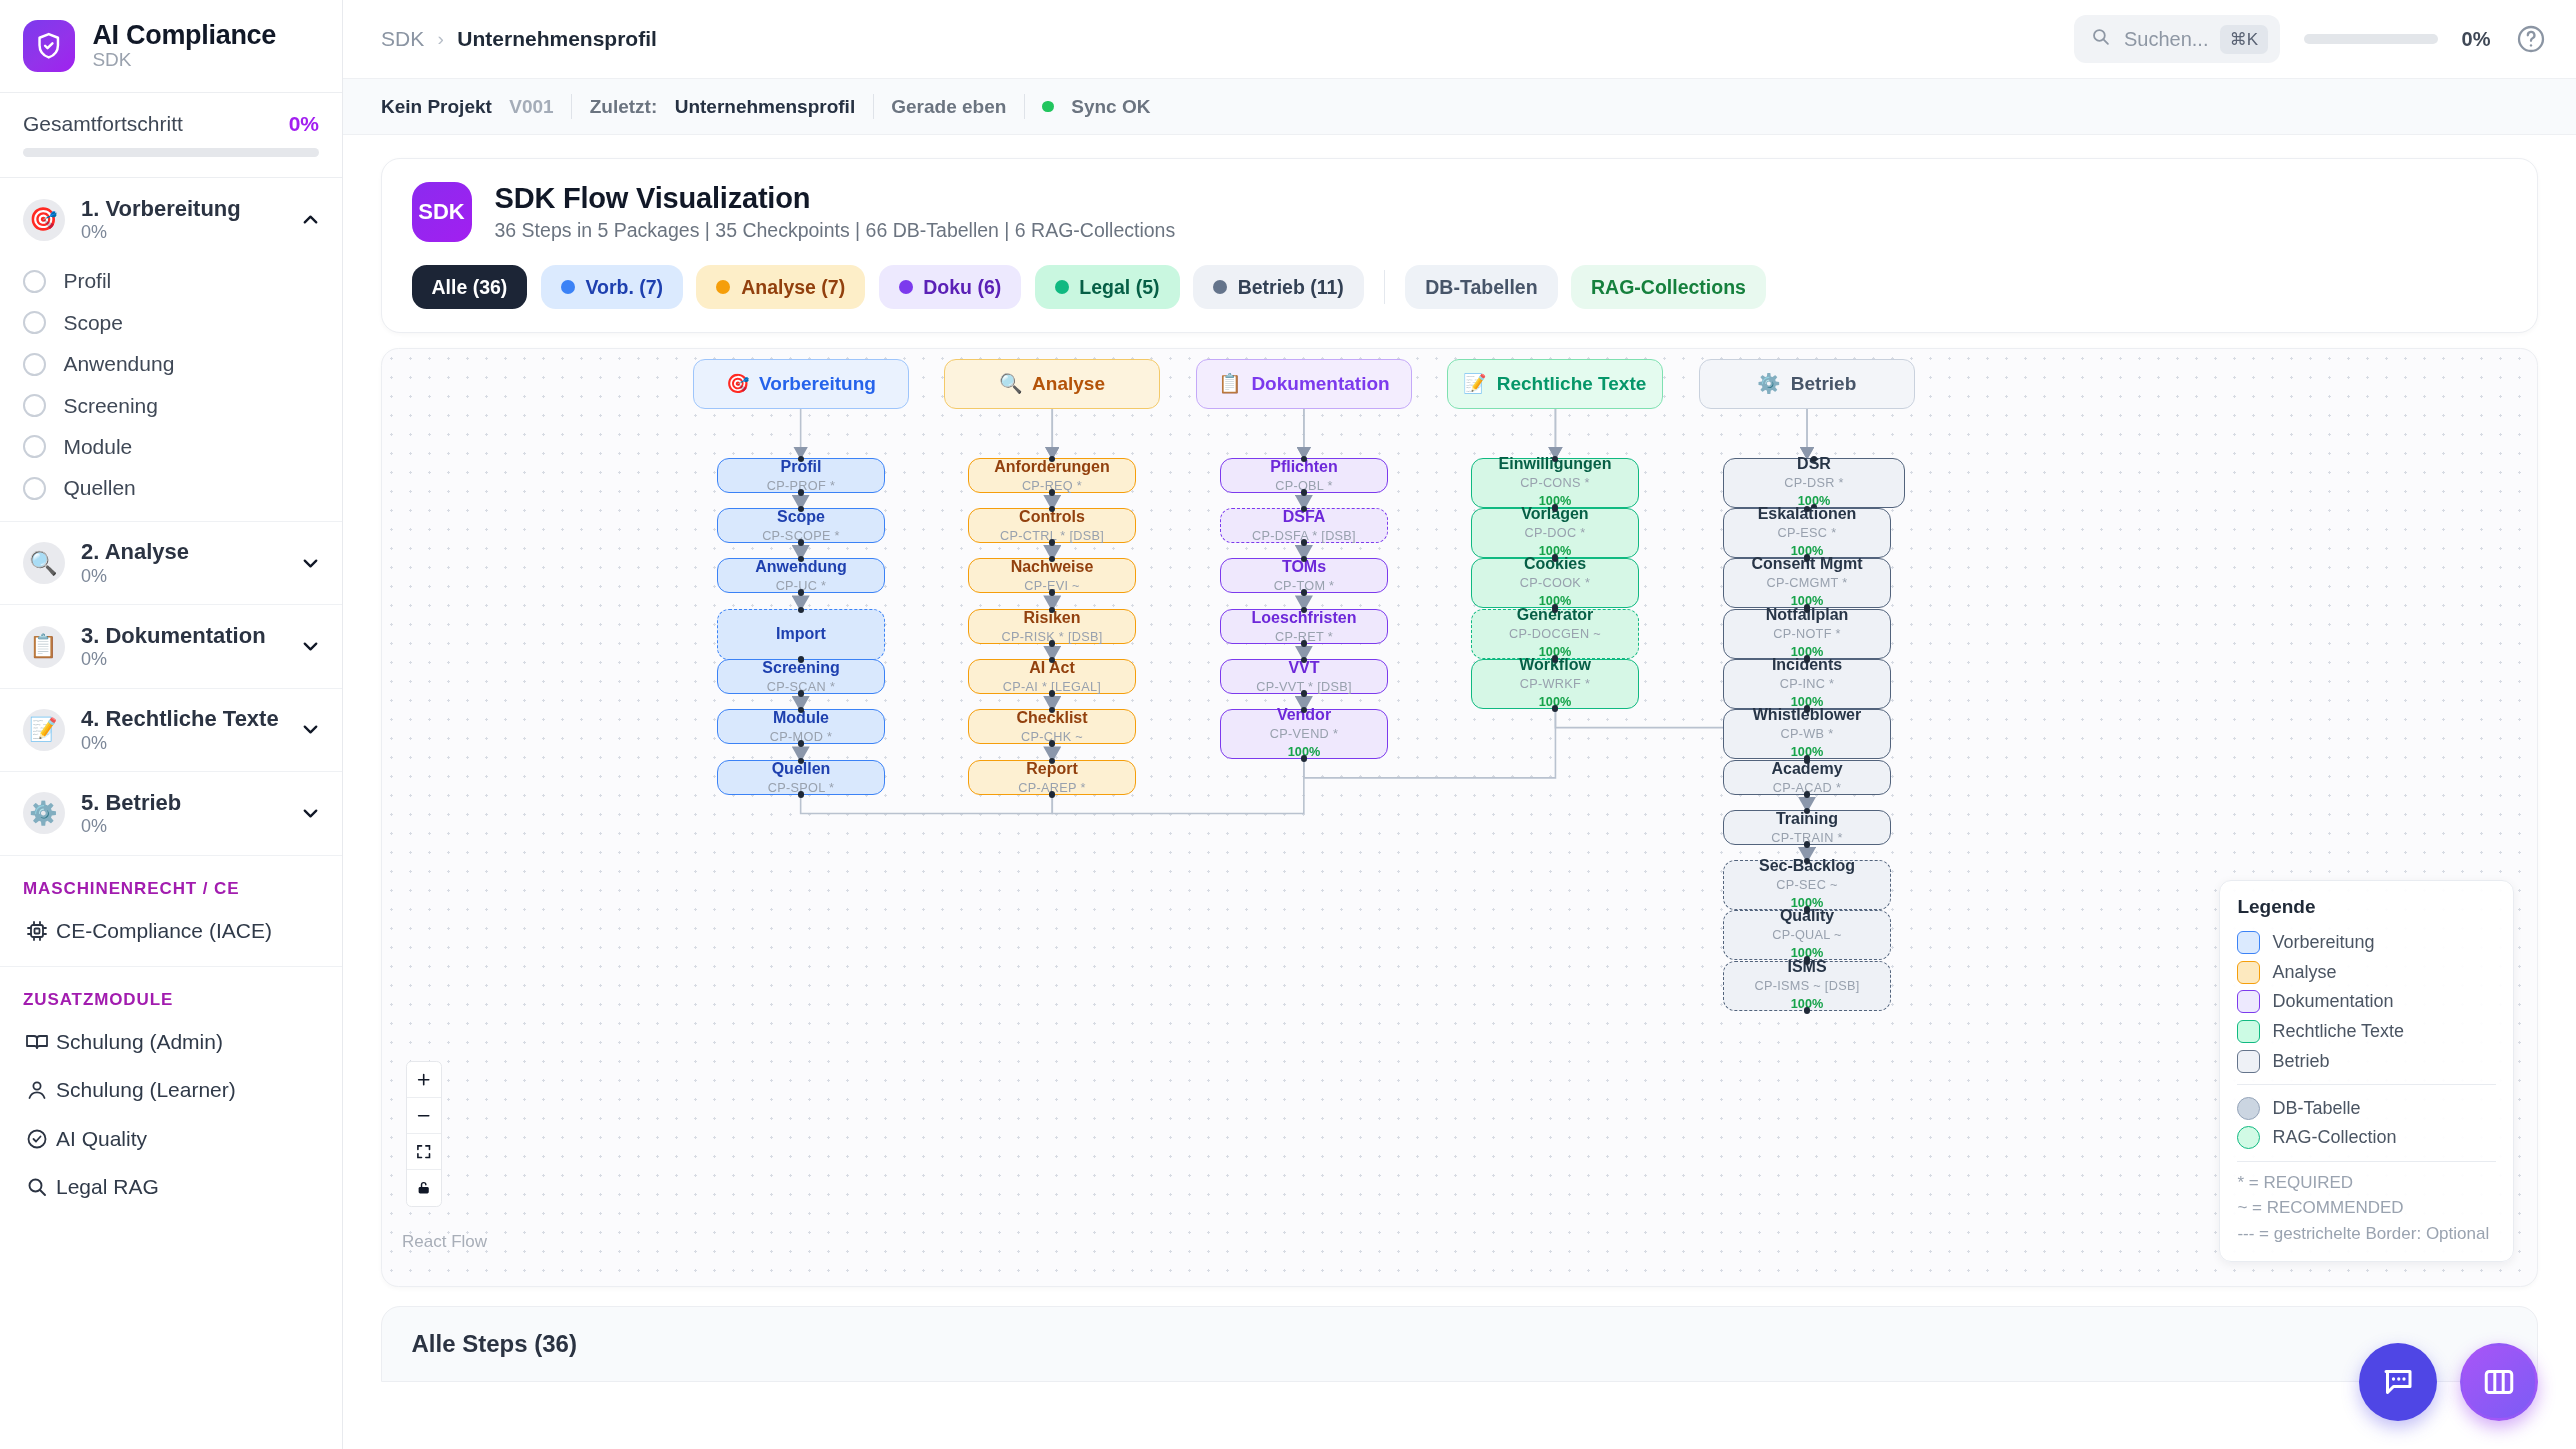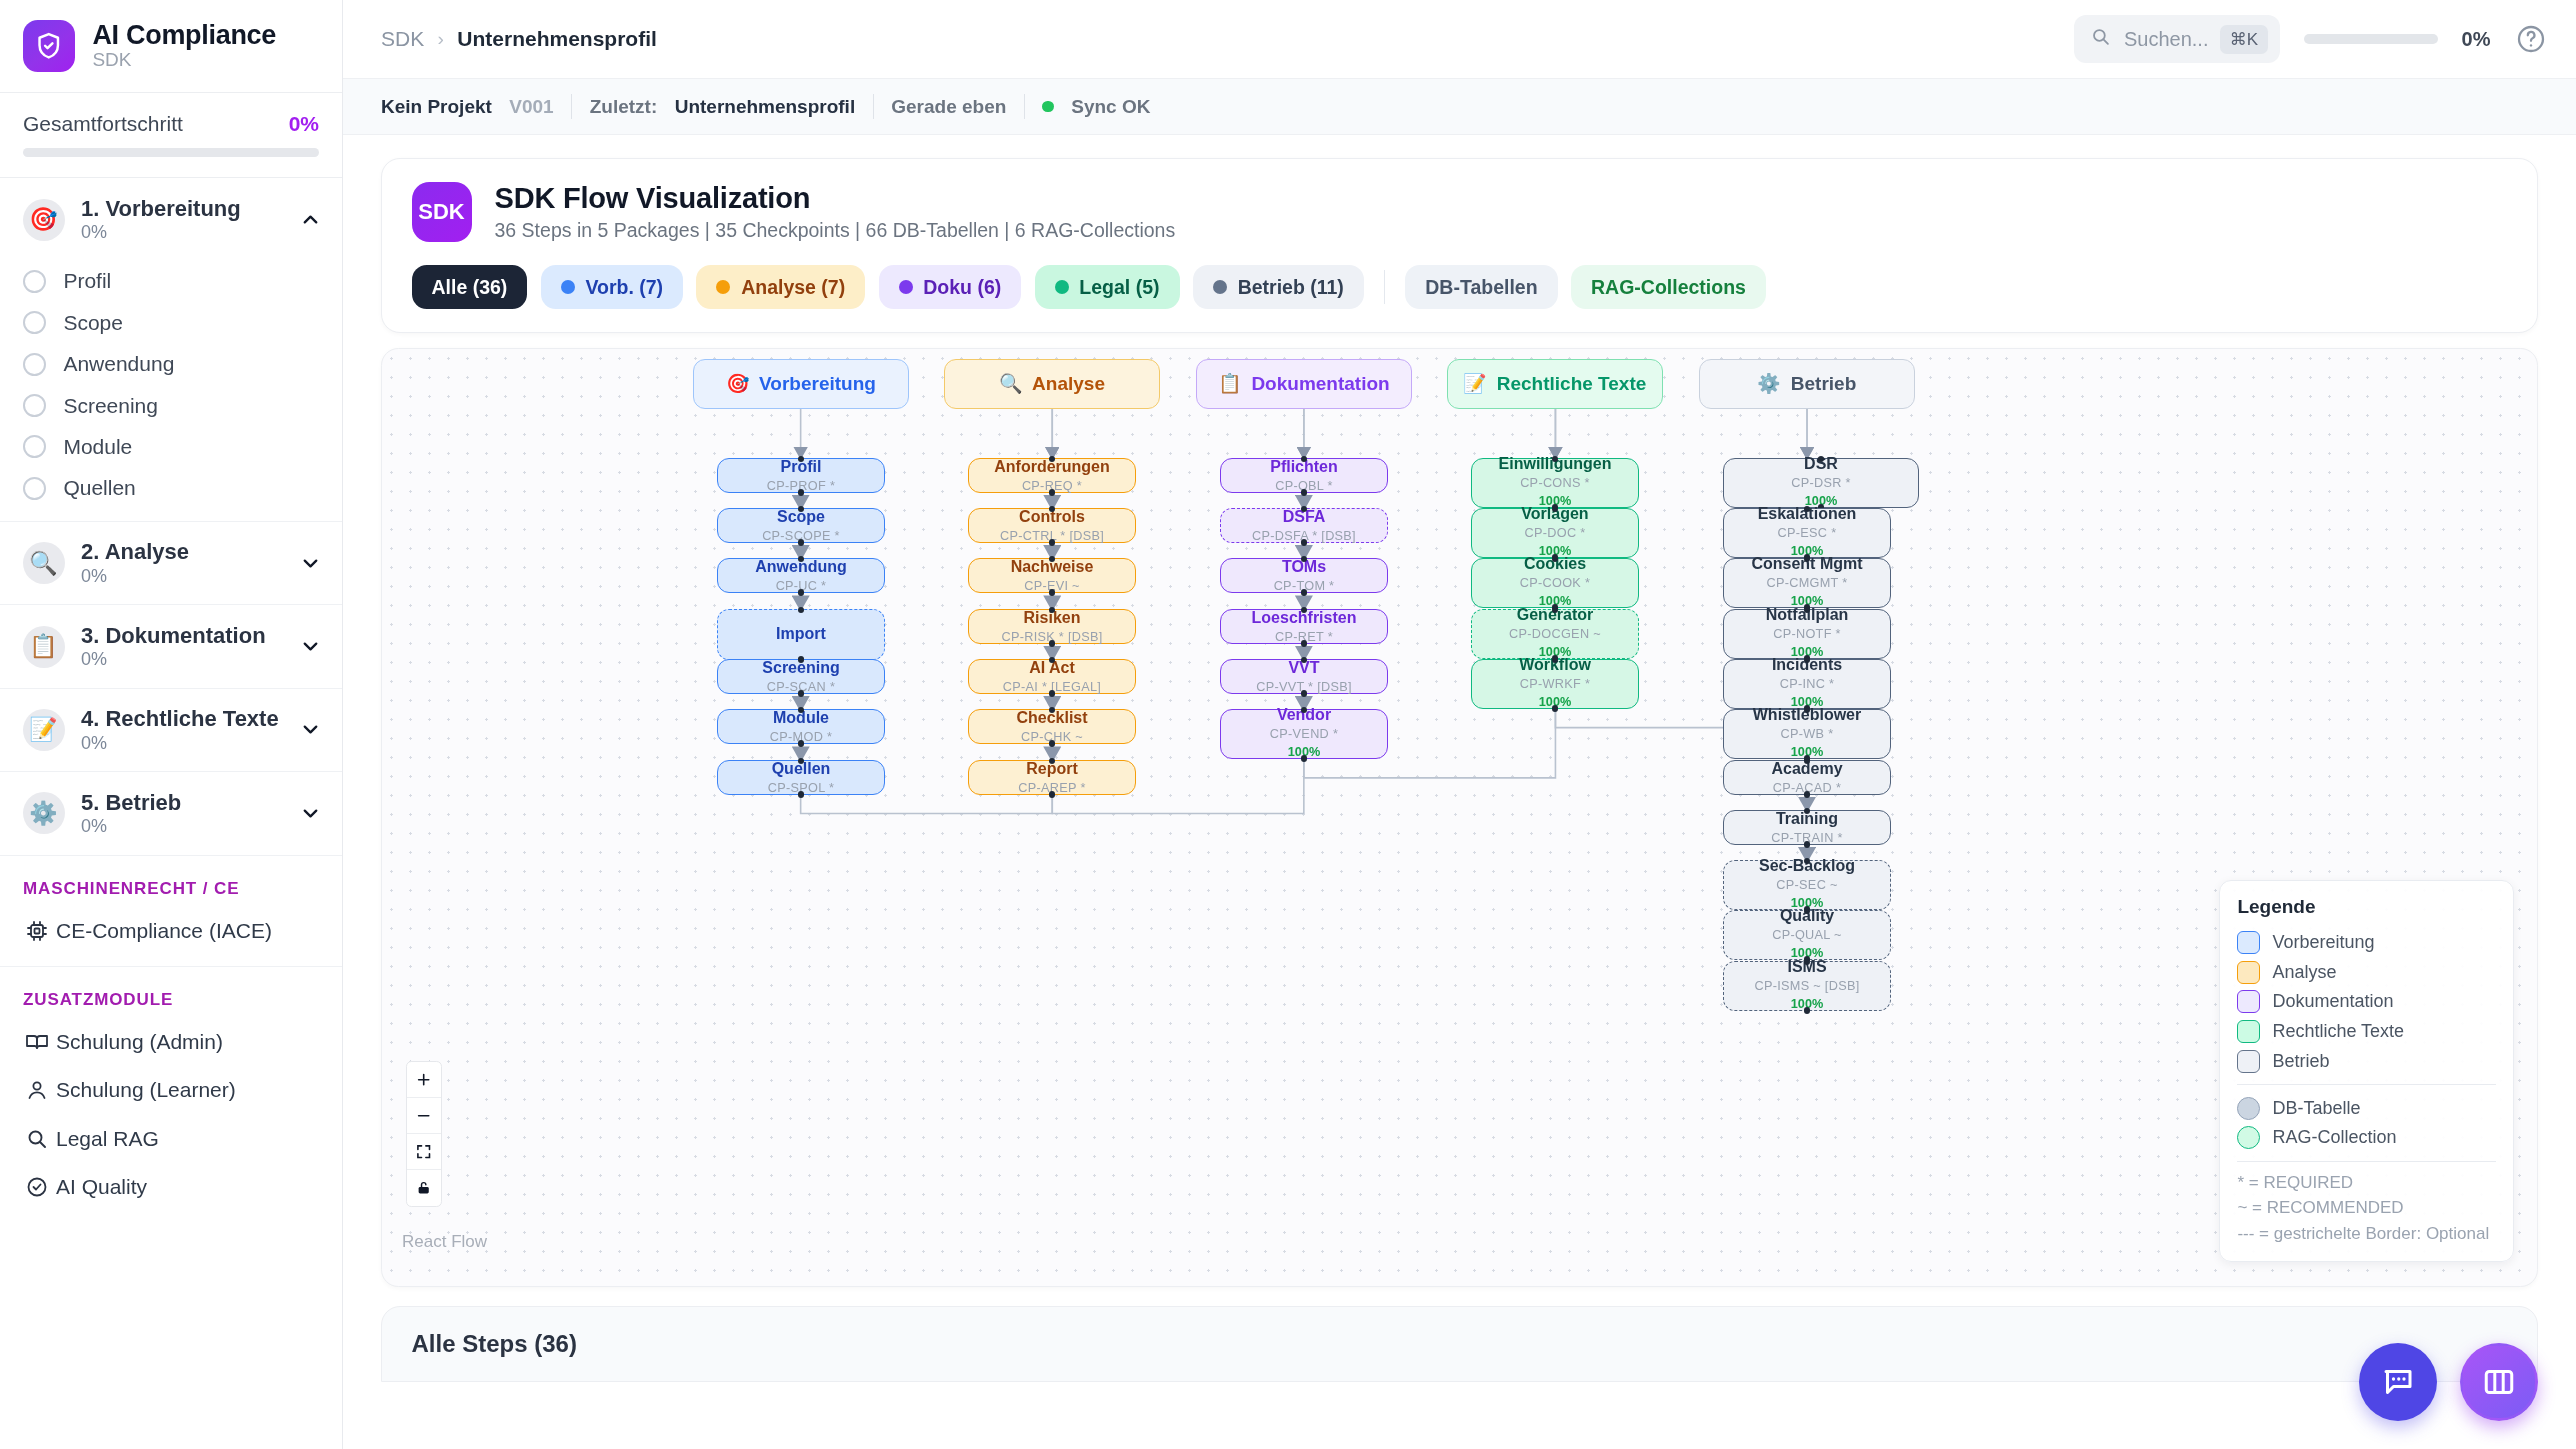--- a/index.html
+++ b/index.html
@@ -294,35 +294,35 @@
       <span class="mod-icon">
         <svg width="24" height="24" viewBox="0 0 24 24" fill="none" stroke="currentColor" stroke-width="1.8" stroke-linecap="round">
           <circle cx="12" cy="8" r="3.6"></circle>
             <path d="M4.5 20c1.4-4 4.2-5.6 7.5-5.6S18.1 16 19.5 20"></path>
         </svg>
       </span>
       <span class="mod-label">Schulung (Learner)</span>
     </div>
     <div class="mod-item">
       <span class="mod-icon">
+        <svg width="24" height="24" viewBox="0 0 24 24" fill="none" stroke="currentColor" stroke-width="1.8" stroke-linecap="round" stroke-linejoin="round">
+          <circle cx="12" cy="12" r="8.5"></circle>
+            <path d="M8.5 12l2.5 2.5 4.5-5"></path>
+        </svg>
+      </span>
+      <span class="mod-label">AI Quality</span>
+    </div>
+    <div class="mod-item">
+      <span class="mod-icon">
         <svg width="24" height="24" viewBox="0 0 24 24" fill="none" stroke="currentColor" stroke-width="1.9" stroke-linecap="round">
           <circle cx="10.5" cy="10.5" r="6"></circle>
             <path d="M15 15l5 5"></path>
         </svg>
       </span>
       <span class="mod-label">Legal RAG</span>
-    </div>
-    <div class="mod-item">
-      <span class="mod-icon">
-        <svg width="24" height="24" viewBox="0 0 24 24" fill="none" stroke="currentColor" stroke-width="1.8" stroke-linecap="round" stroke-linejoin="round">
-          <circle cx="12" cy="12" r="8.5"></circle>
-            <path d="M8.5 12l2.5 2.5 4.5-5"></path>
-        </svg>
-      </span>
-      <span class="mod-label">AI Quality</span>
     </div>
 
   </aside>
 
   <main class="main">
 
     <div class="topbar">
       <div class="crumbs">
         <span class="crumb">SDK</span>
         <span class="crumb-sep">›</span>
@@ -634,21 +634,21 @@
               <span class="port" style="bottom:-3.4px"></span>
             </div>
             <div class="node" style="left: 1089px; top: 310px; width: 168px; height: 50px; background: rgb(214, 247, 230); border: 1.7px solid rgb(16, 185, 129);">
               <span class="port" style="top:-3.4px"></span>
               <span class="n-title" style="color:#065f46">Workflow</span>
               <span class="n-code">CP-WRKF *</span>
               <span class="n-pct">100%</span>
               <span class="n-bar"></span>
               <span class="port" style="bottom:-3.4px"></span>
             </div>
-            <div class="node" style="left: 1341px; top: 109px; width: 196px; height: 50px; background: rgb(238, 241, 246); border: 1.7px solid rgb(82, 99, 124);">
+            <div class="node" style="left: 1341px; top: 109px; width: 182px; height: 50px; background: rgb(238, 241, 246); border: 1.7px solid rgb(82, 99, 124);">
               <span class="port" style="top:-3.4px"></span>
               <span class="n-title" style="color:#273547">DSR</span>
               <span class="n-code">CP-DSR *</span>
               <span class="n-pct">100%</span>
               <span class="n-bar"></span>
               <span class="port" style="bottom:-3.4px"></span>
             </div>
             <div class="node" style="left: 1341px; top: 159px; width: 168px; height: 50px; background: rgb(238, 241, 246); border: 1.7px solid rgb(82, 99, 124);">
               <span class="port" style="top:-3.4px"></span>
               <span class="n-title" style="color:#273547">Eskalationen</span>

